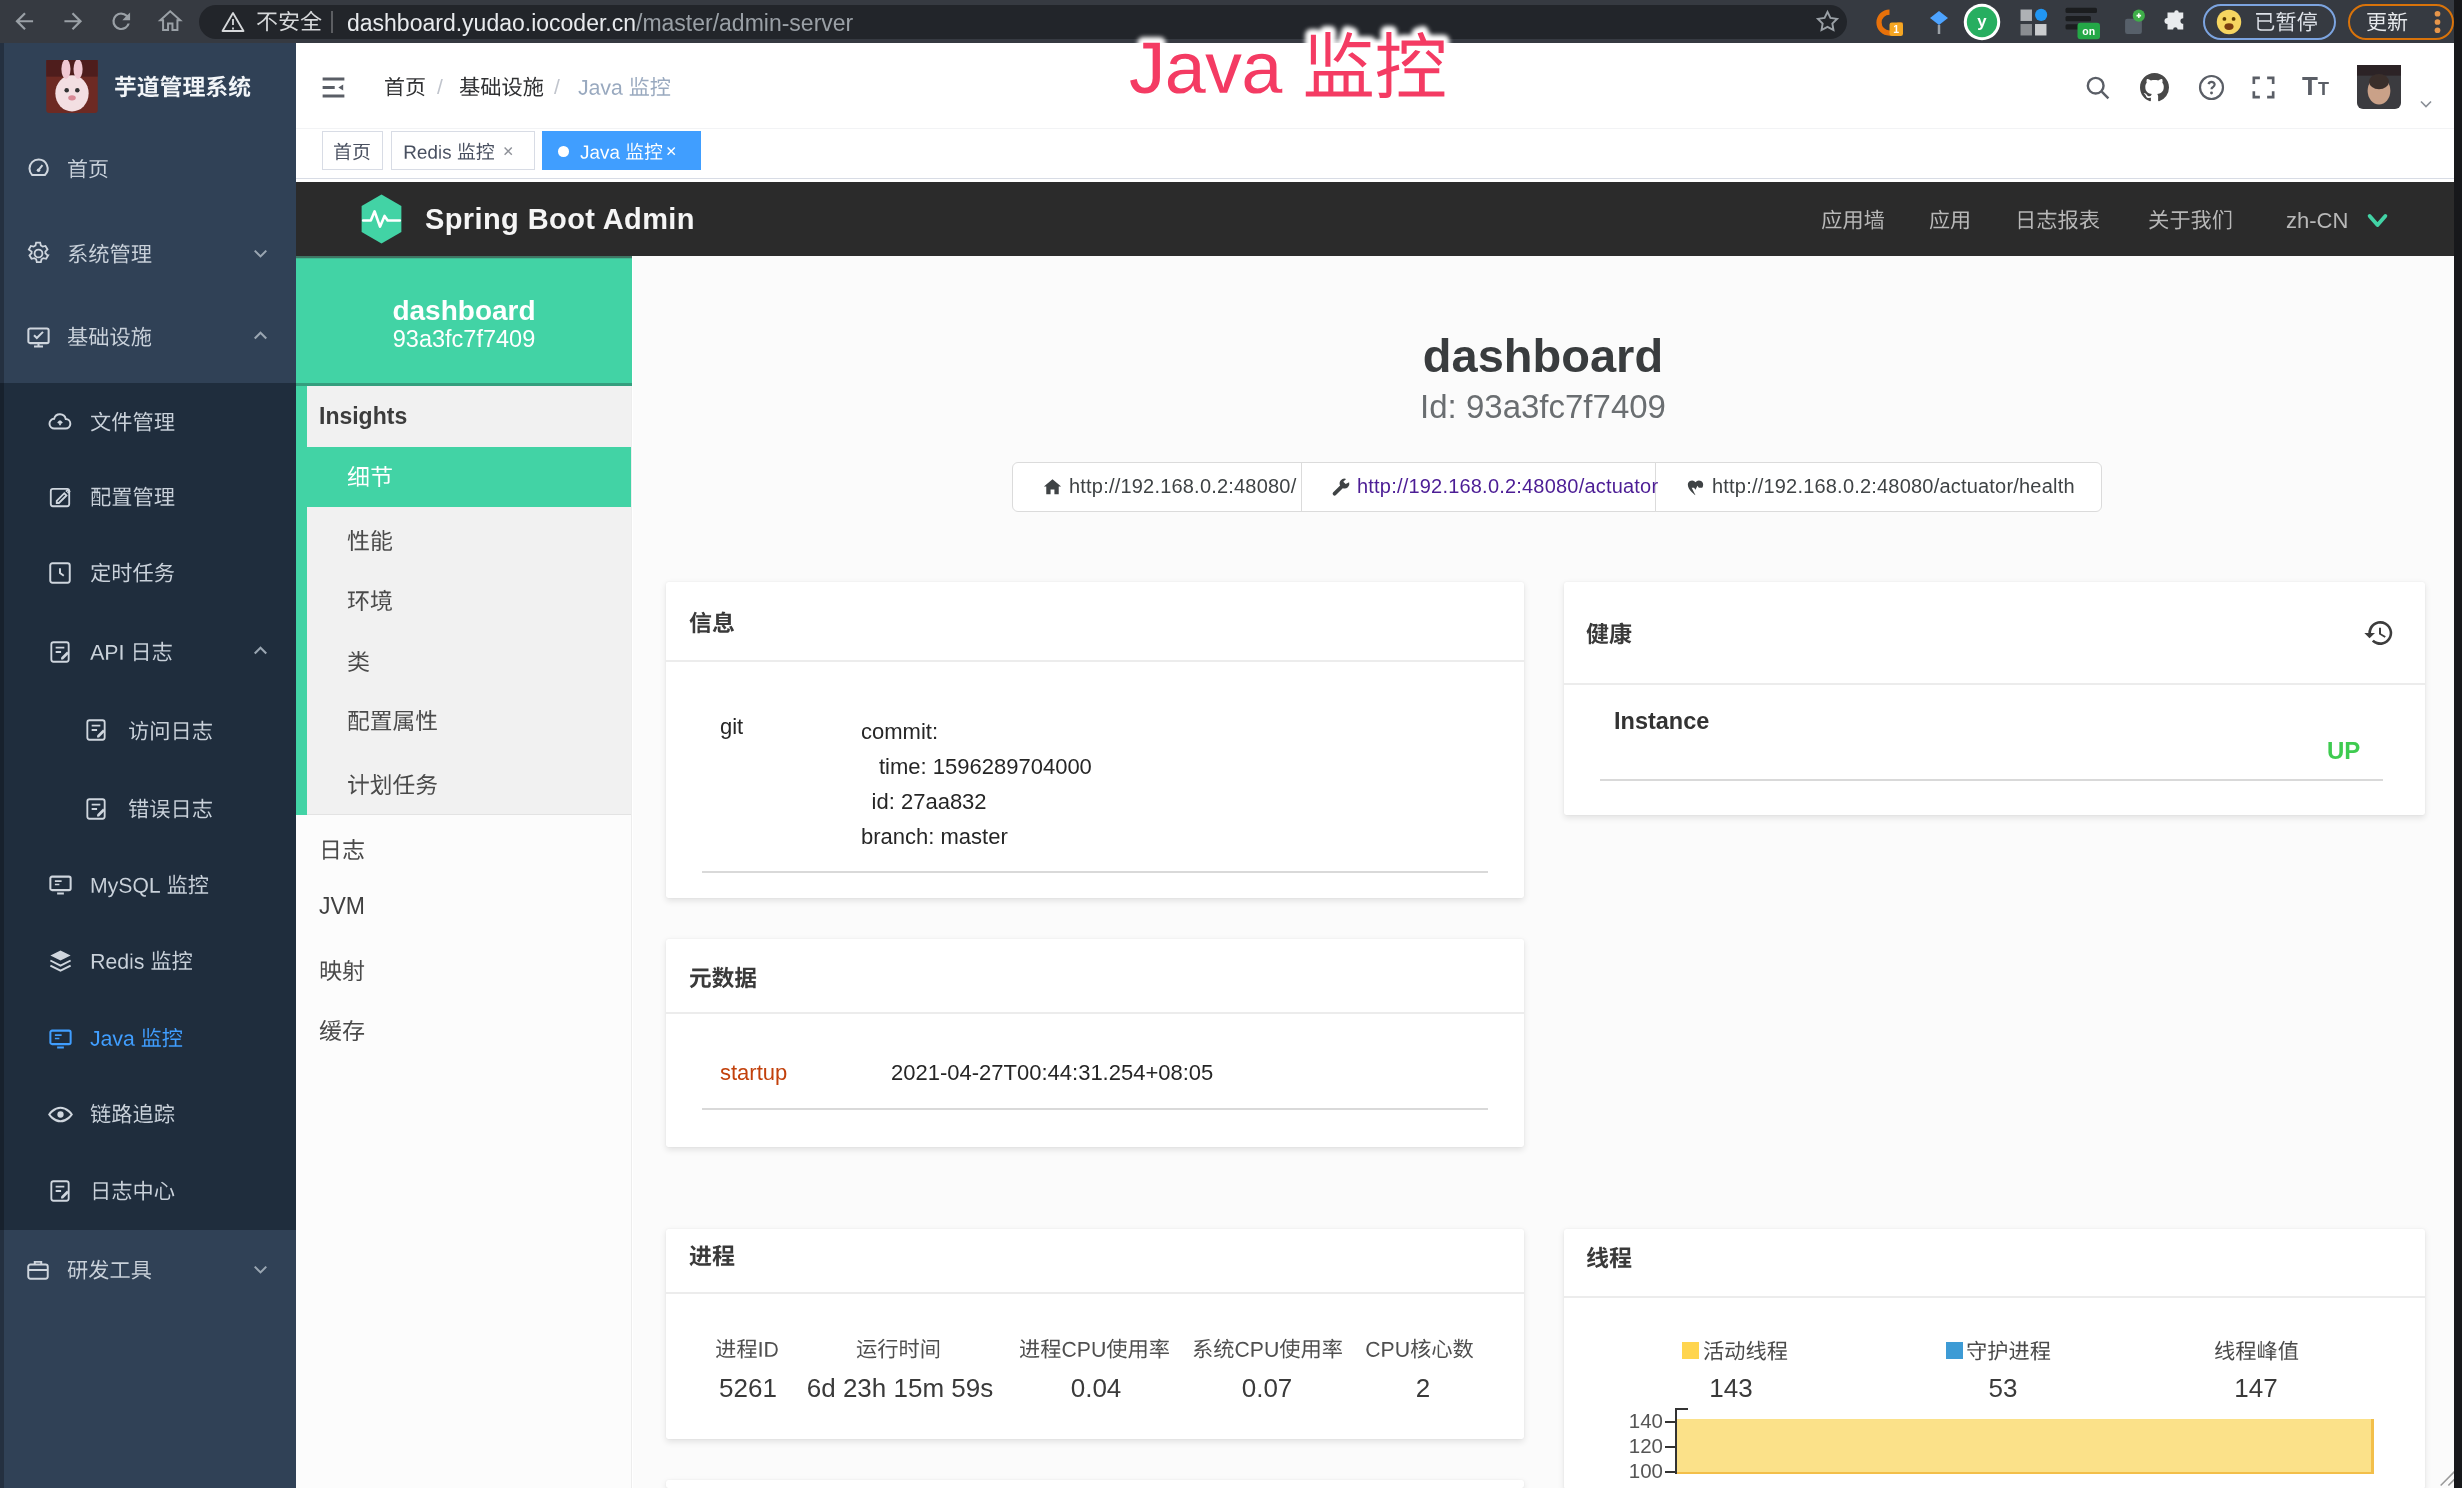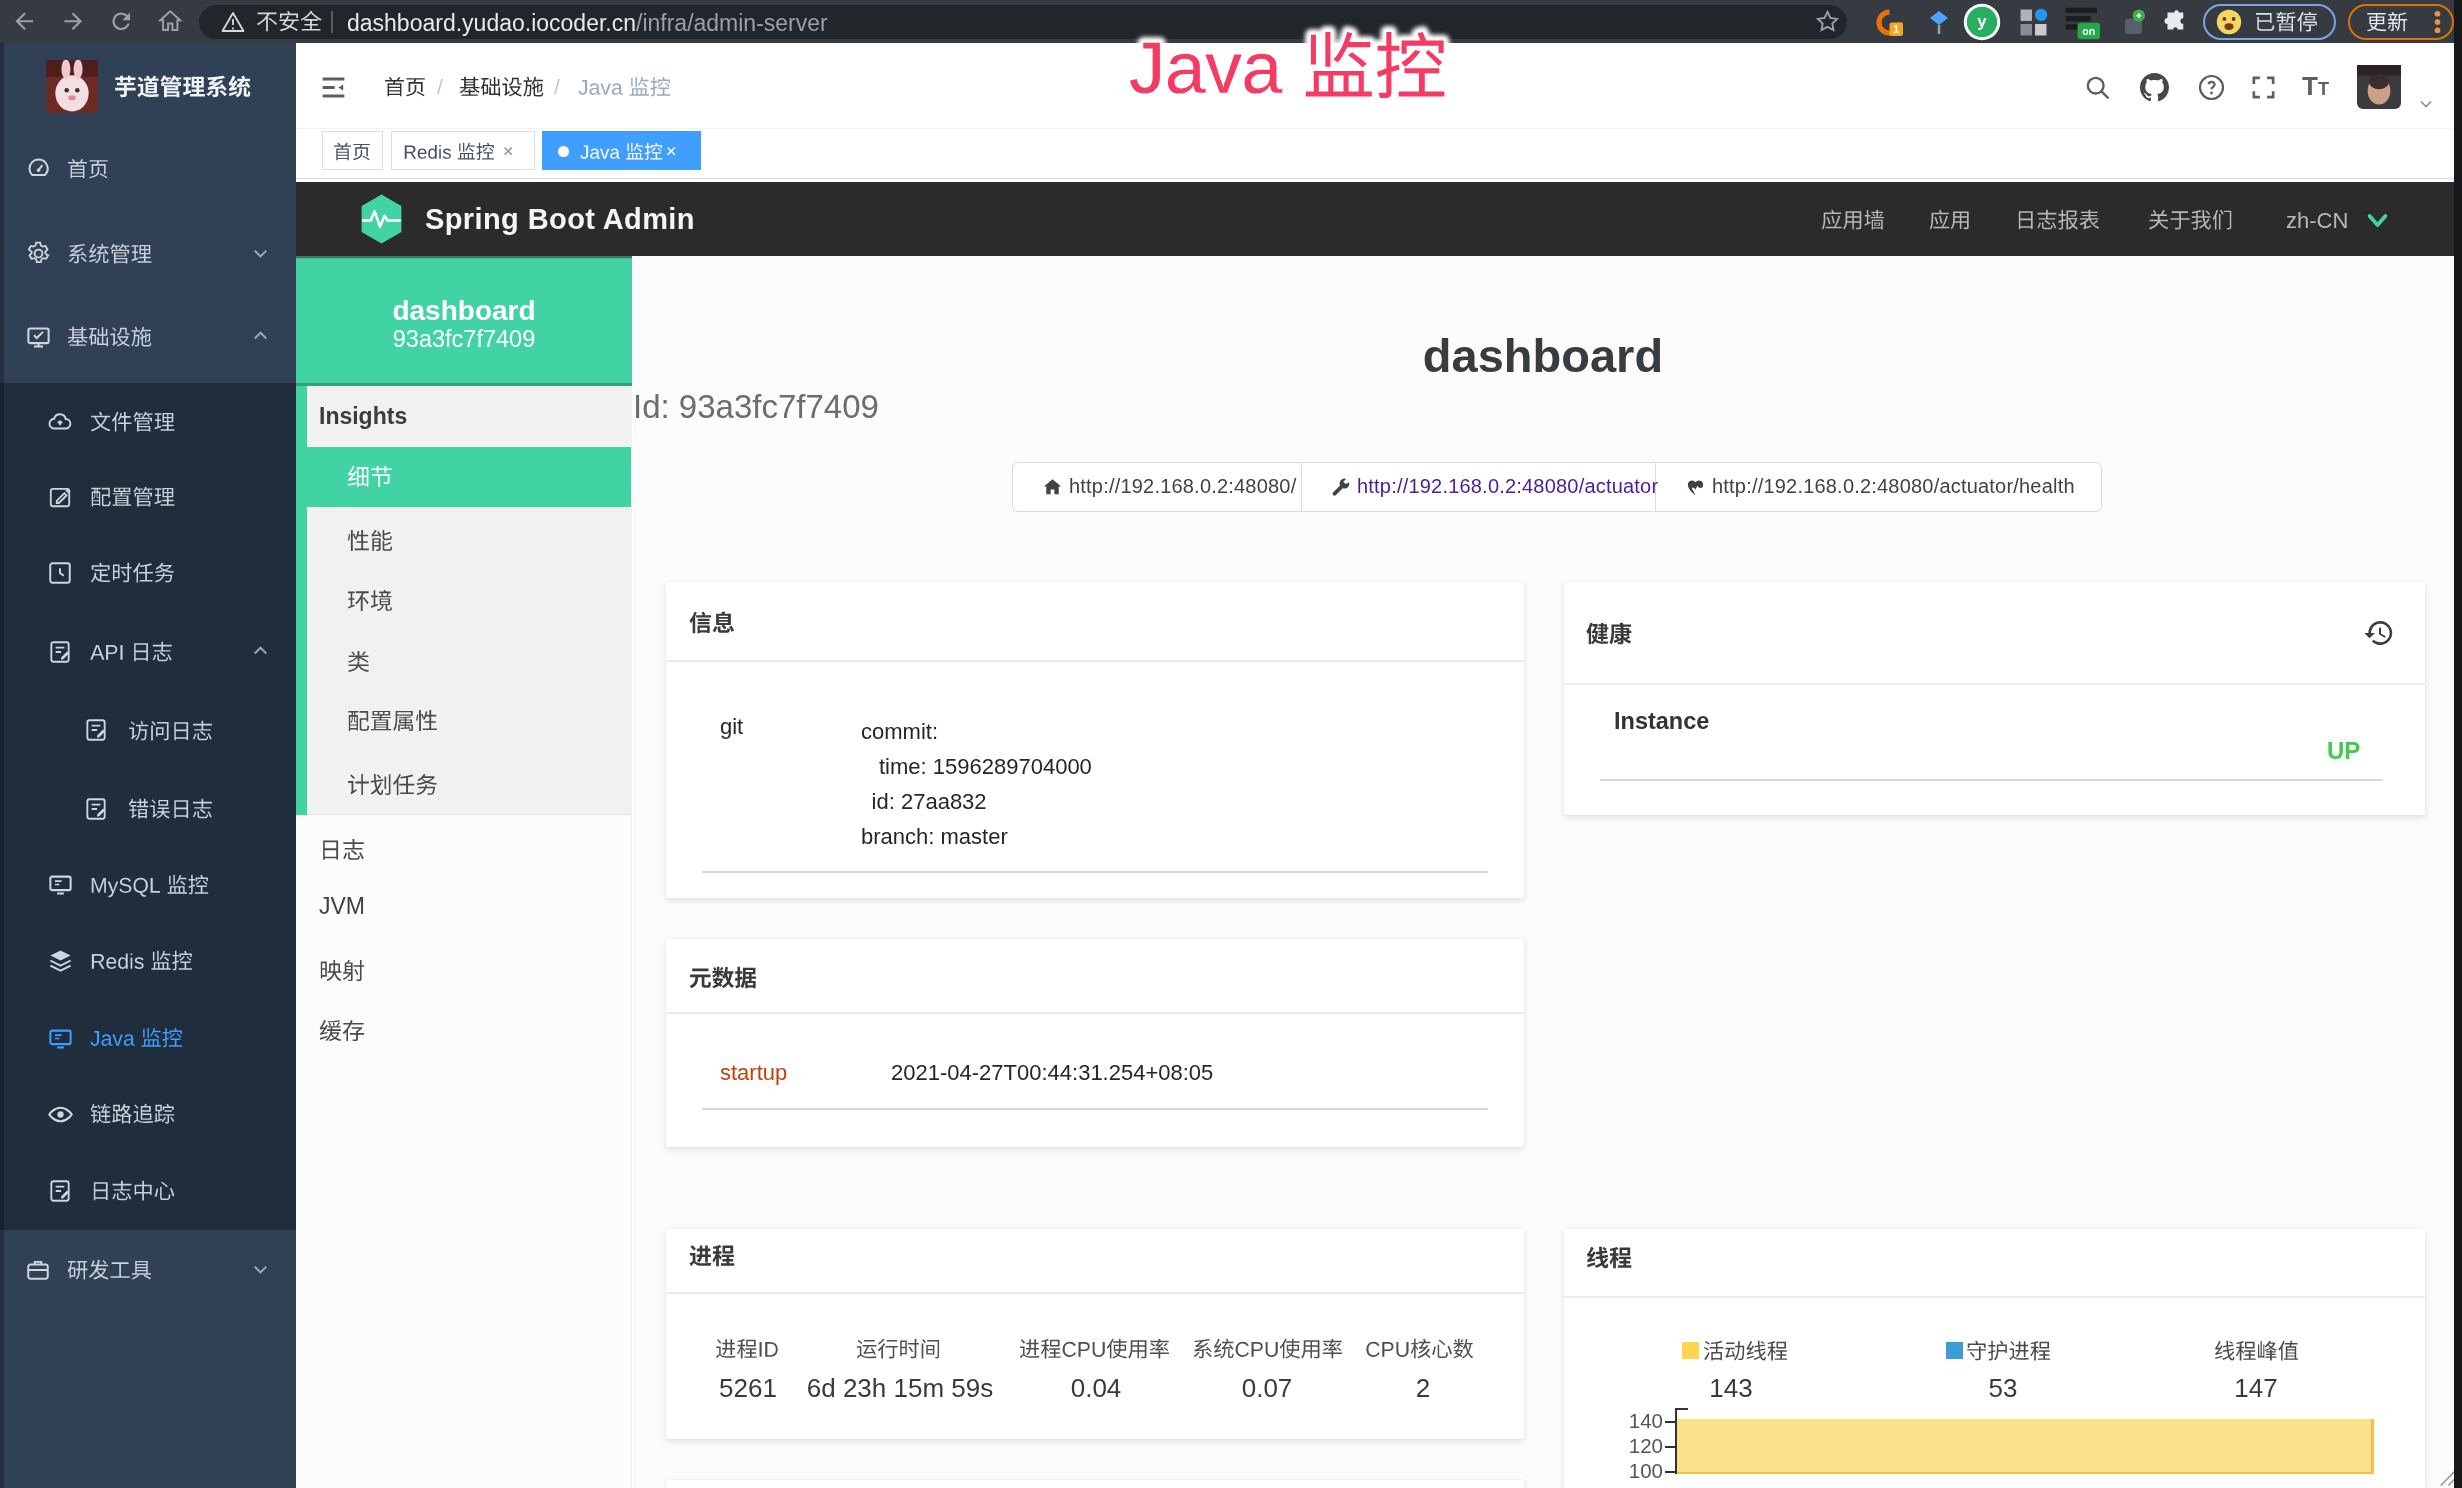--- a/index.html
+++ b/index.html
@@ -173,21 +173,21 @@
       <path d="M12 3L1.5 21h21L12 3zm0 6v6m0 2.5v2" fill="none" stroke="#d6d8da" stroke-width="1.8" stroke-linejoin="round"></path>
     </svg>
     <svg style="position:absolute;left:256px;top:10.3px;overflow:visible" width="66" height="25" viewBox="0 -88 300.0 113">
       <g fill="#d6d8da">
         <use href="#g4E0Dcr" x="0.0"></use>
         <use href="#g5B89cr" x="100.0"></use>
         <use href="#g5168cr" x="200.0"></use>
       </g>
     </svg>
     <div class="abs" style="left:331px;top:10.6px;width:1.5px;height:22px;background:#5c5e62"></div>
-    <div class="latin" style="left:347px;top:10px;font-size:23px;color:#e8eaed">dashboard.yudao.iocoder.cn<span style="color:#9aa0a6">/infra/admin-server</span></div>
+    <div class="latin" style="left:347px;top:10px;font-size:23px;color:#e8eaed">dashboard.yudao.iocoder.cn<span style="color:#9aa0a6">/master/admin-server</span></div>
     <svg class="abs" style="left:1814px;top:8.3px" width="27" height="27" viewBox="0 0 24 24">
       <path d="M12 3.5l2.6 5.3 5.9.9-4.2 4.1 1 5.8-5.3-2.8-5.3 2.8 1-5.8L3.5 9.7l5.9-.9L12 3.5z" fill="none" stroke="#9aa0a6" stroke-width="1.7"></path>
     </svg>
     <svg class="abs" style="left:1873px;top:6px" width="33" height="33" viewBox="0 0 44 44">
 <path d="M22 8a14 14 0 1 0 14 14" fill="none" stroke="#e8710a" stroke-width="7"></path>
 <rect x="22" y="22" width="18" height="18" rx="3" fill="#f5a623"></rect>
       <text x="31" y="36" font-size="14" fill="#fff" text-anchor="middle" font-weight="bold">1</text>
     </svg>
     <svg class="abs" style="left:1927px;top:9px" width="24" height="27" viewBox="0 0 24 27">
       <path d="M12 2l9 7-9 7-9-7 9-7z" fill="#4da3ff"></path>
@@ -665,21 +665,21 @@
       </g>
     </svg>
     <svg style="position:absolute;left:319px;top:1019px;overflow:visible" width="46" height="26" viewBox="0 -88 200.0 113">
       <g fill="#4a4a4a">
         <use href="#g7F13cr" x="0.0"></use>
         <use href="#g5B58cr" x="100.0"></use>
       </g>
     </svg>
     <div id="sbacontent"></div>
     <div class="latin" style="left:633px;top:328px;width:1820px;text-align:center;font-size:47px;font-weight:bold;color:#393c3e">dashboard</div>
-    <div class="latin" style="left:633px;top:388px;width:1820px;font-size:33px;color:#6a6e71">Id: 93a3fc7f7409</div>
+    <div class="latin" style="left:633px;top:388px;width:1820px;text-align:center;font-size:33px;color:#6a6e71">Id: 93a3fc7f7409</div>
     <div class="btn" style="left:1012px;width:290px;border-radius:6px 0 0 6px"></div>
     <div class="btn" style="left:1301px;width:356px"></div>
     <div class="btn" style="left:1655px;width:447px;border-radius:0 6px 6px 0"></div>
     <svg class="abs" style="left:1041px;top:476px" width="23" height="23" viewBox="0 0 24 24">
       <path d="M12 3.5l9 7.5h-2.5v8h-4.5v-5h-4v5H5.5v-8H3l9-7.5z" fill="#3f4345"></path>
     </svg>
     <div class="latin" style="left:1069px;top:475px;font-size:20px;color:#3f4345;letter-spacing:0.2px">http://192.168.0.2:48080/</div>
     <svg class="abs" style="left:1329px;top:476px" width="23" height="23" viewBox="0 0 24 24">
       <path d="M21 6.5a5 5 0 0 1-6.6 6.2L7 20.1a2 2 0 0 1-2.8-2.8l7.4-7.4A5 5 0 0 1 17.8 3l-2.9 2.9 2.5 2.5L21 6.5z" fill="#3f4345"></path>
     </svg>

